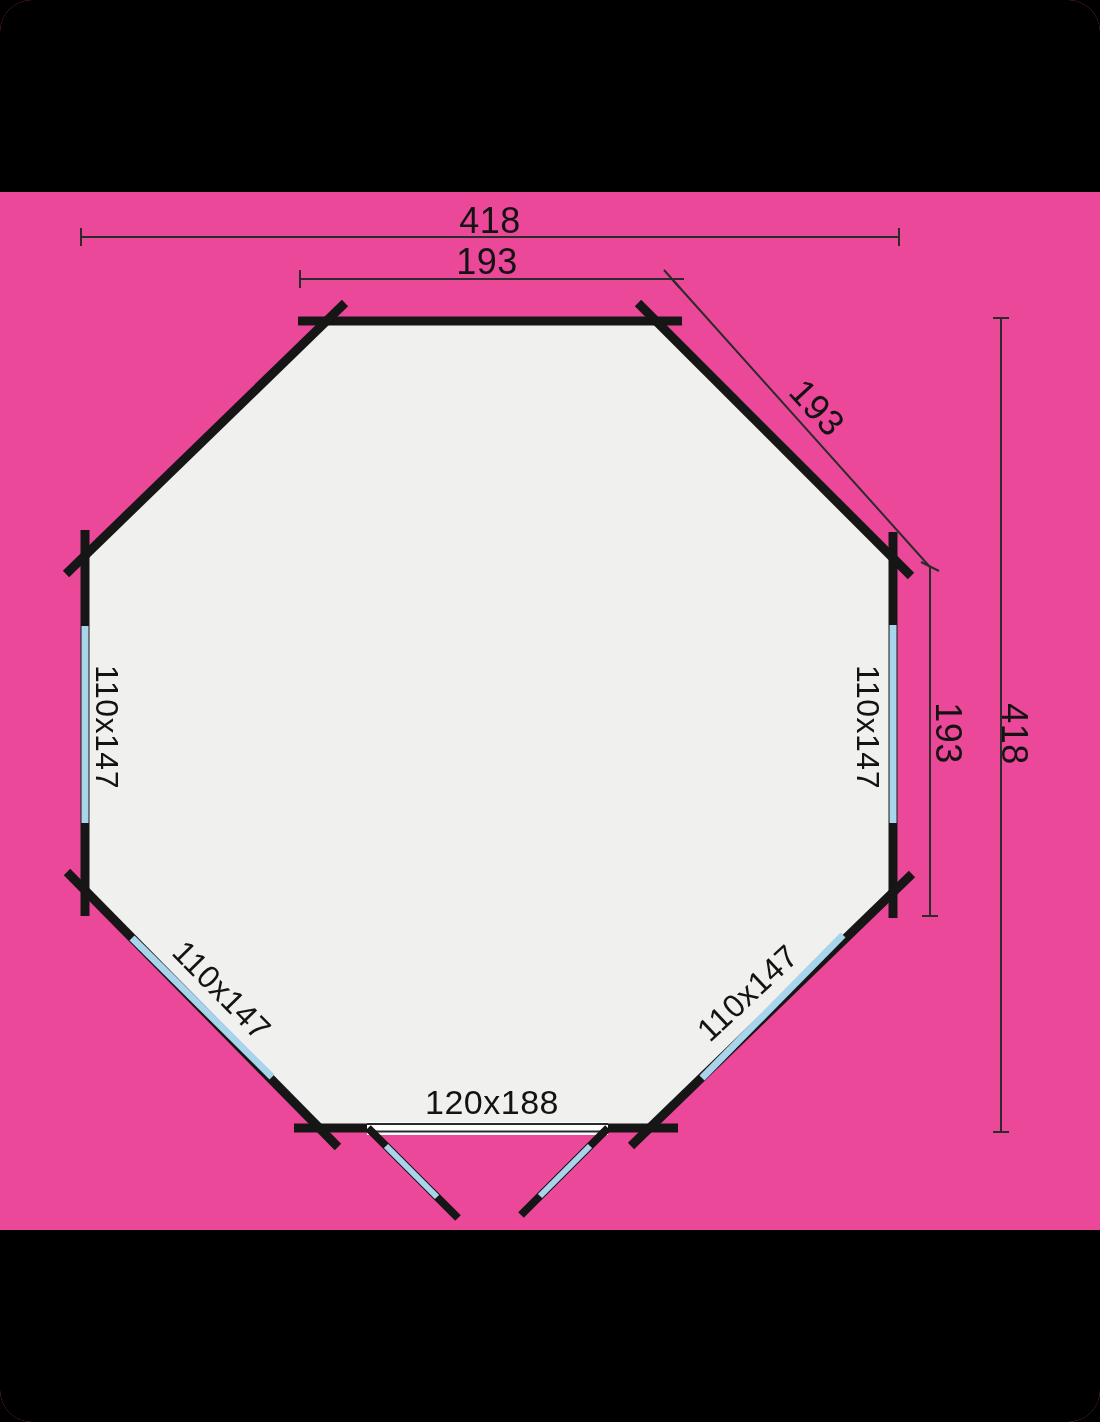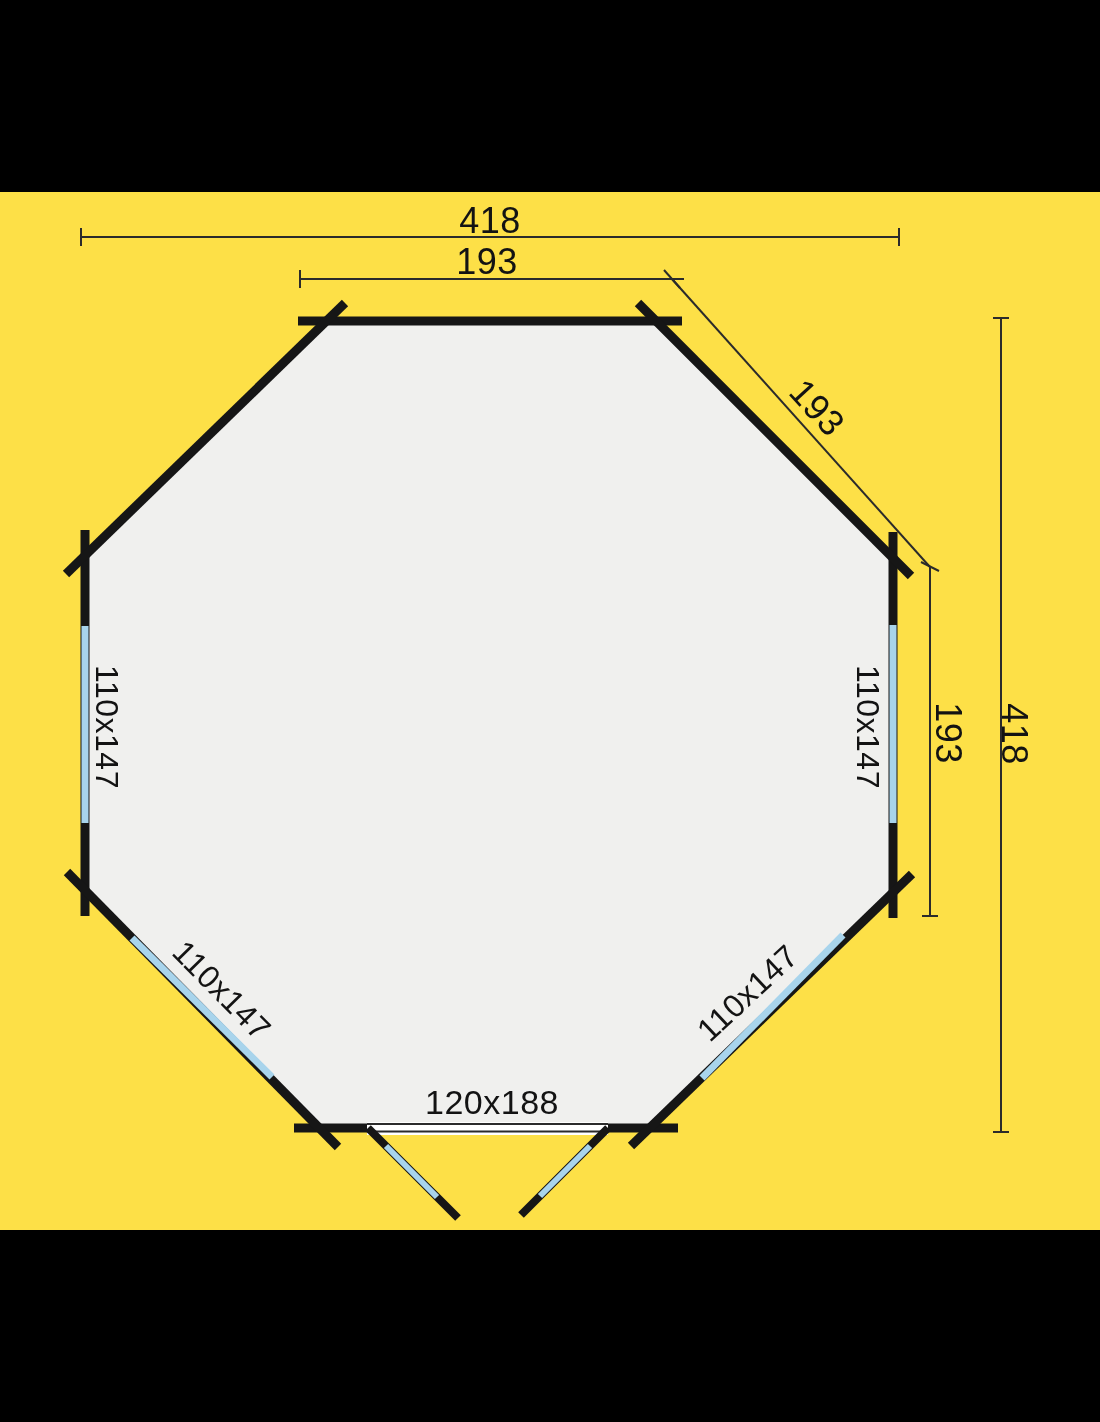--- a/index.html
+++ b/index.html
@@ -1,16 +1,16 @@
 <!DOCTYPE html>
 <html><head>
 <meta charset="utf-8">
 <style>
   html,body{margin:0;padding:0;background:#000;}
-  .canvas{position:relative;width:1100px;height:1422px;background:#fde047;overflow:hidden;}
+  .canvas{position:relative;width:1100px;height:1422px;background:#ec4899;overflow:hidden;border-radius:32px;}
   svg{display:block;}
   .dim-text{font-family:"Liberation Sans","DejaVu Sans",sans-serif;fill:#131313;font-size:36px;letter-spacing:0.5px;}
   .win-text{font-family:"Liberation Sans","DejaVu Sans",sans-serif;fill:#131313;font-size:32px;letter-spacing:0.5px;}
   .door-text{font-family:"Liberation Sans","DejaVu Sans",sans-serif;fill:#131313;font-size:34px;letter-spacing:0.5px;}
 </style>
 </head>
 <body>
 
 <div class="canvas">
 <svg width="1100" height="1422" viewBox="0 0 1100 1422">

